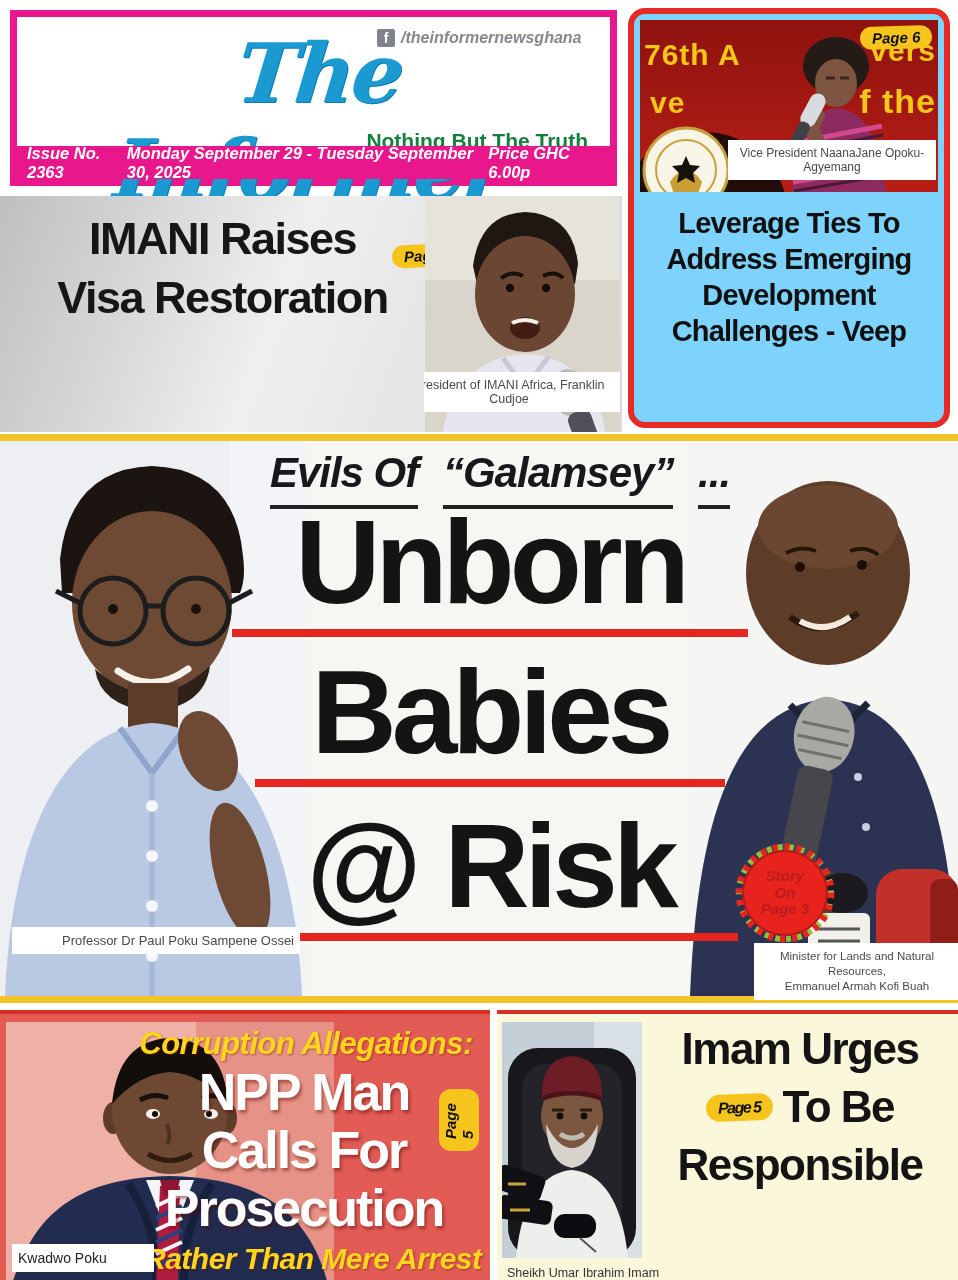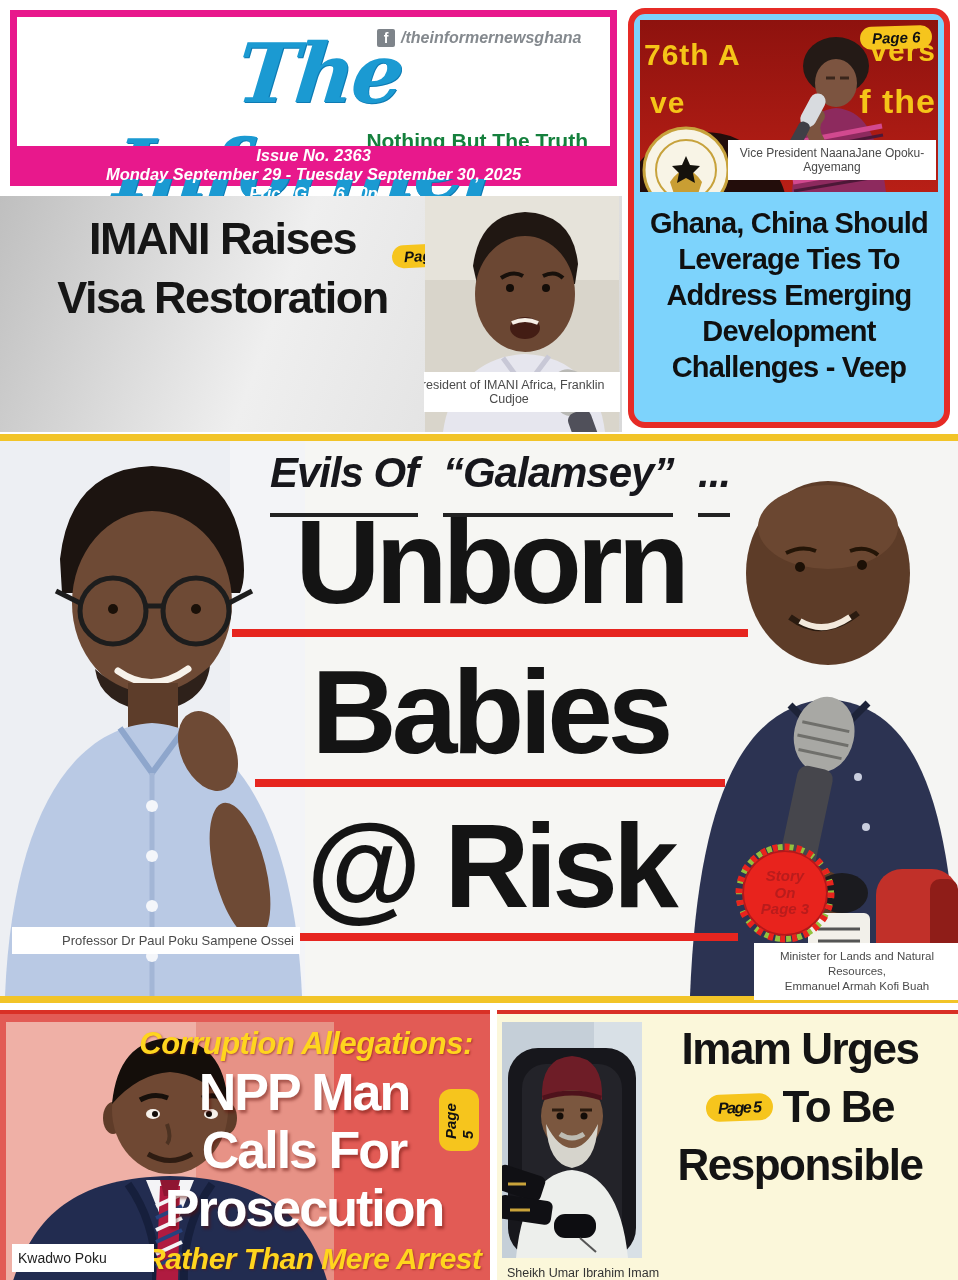--- a/index.html
+++ b/index.html
@@ -13,21 +13,21 @@
           color:#84898e;font-weight:bold;font-style:italic;font-size:16px;}
   .fb-icon{width:18px;height:18px;background:#7e848a;color:#fff;font-style:normal;
            display:flex;align-items:center;justify-content:center;font-size:14px;font-weight:bold;border-radius:2px;}
   .paper-title{position:absolute;left:10px;top:8px;width:575px;text-align:center;
                font-family:"DejaVu Serif",serif;font-style:italic;font-weight:bold;
                font-size:82px;color:#1b9ad2;transform:skewX(-6deg);letter-spacing:-3px;
                text-shadow:1px 1px 0 #0d7ab3;}
   .tagline{position:absolute;right:22px;top:112px;color:#15803d;font-weight:bold;font-size:21px;}
   .issue-strip{position:absolute;left:0;right:0;bottom:0;height:33px;background:#e8188c;
                color:#ffffff;font-weight:bold;font-style:italic;font-size:16.5px;
-               display:flex;align-items:center;justify-content:space-between;padding:0 10px;flex-direction:column;}
+               display:flex;align-items:center;justify-content:space-between;padding:0 10px;}
 
   
   .story-tl{position:absolute;left:0;top:196px;width:622px;height:236px;
             background:linear-gradient(110deg,#bfbfbf 0%,#efefef 45%,#d9d9d9 100%);}
   .tl-headline{position:absolute;left:0;top:14px;width:445px;text-align:center;
                font-weight:800;font-size:45px;line-height:1.3;letter-spacing:-1.5px;color:#161616;}
   .badge{display:inline-block;background:#f6c51d;color:#111;font-weight:bold;font-style:italic;
          font-size:15px;padding:3px 12px;border-radius:12px;}
   .badge-tl{position:absolute;left:392px;top:48px;transform:rotate(-3deg);}
   .photo-tl{position:absolute;right:2px;top:0;width:196px;height:236px;overflow:hidden;}
@@ -49,21 +49,21 @@
   .divider-y{position:absolute;left:0;width:958px;height:7px;background:#f2c428;}
   .dy1{top:434px;} .dy2{top:996px;}
 
   
   .main{position:absolute;left:0;top:441px;width:958px;height:555px;background:#f6f6f3;}
   .photo-main{position:absolute;top:0;height:555px;z-index:1;}
   .photo-prof{left:0;width:305px;}
   .photo-min{left:690px;width:268px;}
   .kicker{position:absolute;left:235px;top:8px;width:530px;text-align:center;z-index:3;
           font-style:italic;font-weight:800;font-size:42px;letter-spacing:-1px;color:#17171c;}
-  .kicker span{display:inline-block;border-bottom:4px solid #222;padding-bottom:16px;margin:0 7px;}
+  .kicker span{display:inline-block;border-bottom:4px solid #222;padding-bottom:8px;margin:0 7px;}
   .big-line{position:absolute;left:225px;width:530px;text-align:center;z-index:3;}
   .bl1{top:60px;} .bl2{top:210px;} .bl3{top:364px;}
   .big-text{font-weight:800;font-size:118px;letter-spacing:-5px;line-height:1.05;color:#141414;
             font-family:"Liberation Sans",sans-serif;}
   .redbar{height:8px;background:#e6251f;margin:4px auto 0;}
   .rb1{width:516px;} .rb2{width:470px;} .rb3{width:496px;}
   .starburst{position:absolute;left:733px;top:400px;width:104px;height:104px;z-index:4;}
   .sb-text{position:absolute;inset:0;display:flex;flex-direction:column;align-items:center;justify-content:center;
            color:#b91c1c;font-weight:bold;font-style:italic;font-size:15px;line-height:1.12;z-index:5;}
   .cap-main-l{position:absolute;left:12px;top:486px;width:276px;z-index:4;text-align:right;font-size:13px;}
@@ -177,21 +177,20 @@
           <circle cx="46" cy="150" r="42" fill="#f8f4e6" stroke="#c7a23c" stroke-width="3"></circle>
           <circle cx="46" cy="150" r="30" fill="none" stroke="#c7a23c" stroke-width="2"></circle>
           <path d="M30 162 Q46 138 62 162 L58 174 Q46 180 34 174 Z" fill="#c99e33"></path>
           <path d="M46 136 l4 9 10 1 -7 7 2 10 -9 -5 -9 5 2 -10 -7 -7 10 -1 Z" fill="#15120c"></path>
         </g>
       </svg>
       <span class="badge badge-tr">Page 6</span>
       <div class="caption cap-tr">Vice President NaanaJane Opoku-Agyemang</div>
     </div>
     <div class="tr-headline">
-      <div>Ghana, China Should</div>
       <div>Leverage Ties To</div>
       <div>Address Emerging</div>
       <div>Development</div>
       <div>Challenges - Veep</div>
     </div>
   </section>
 
   <div class="divider-y dy1"></div>
 
   <section class="main">

